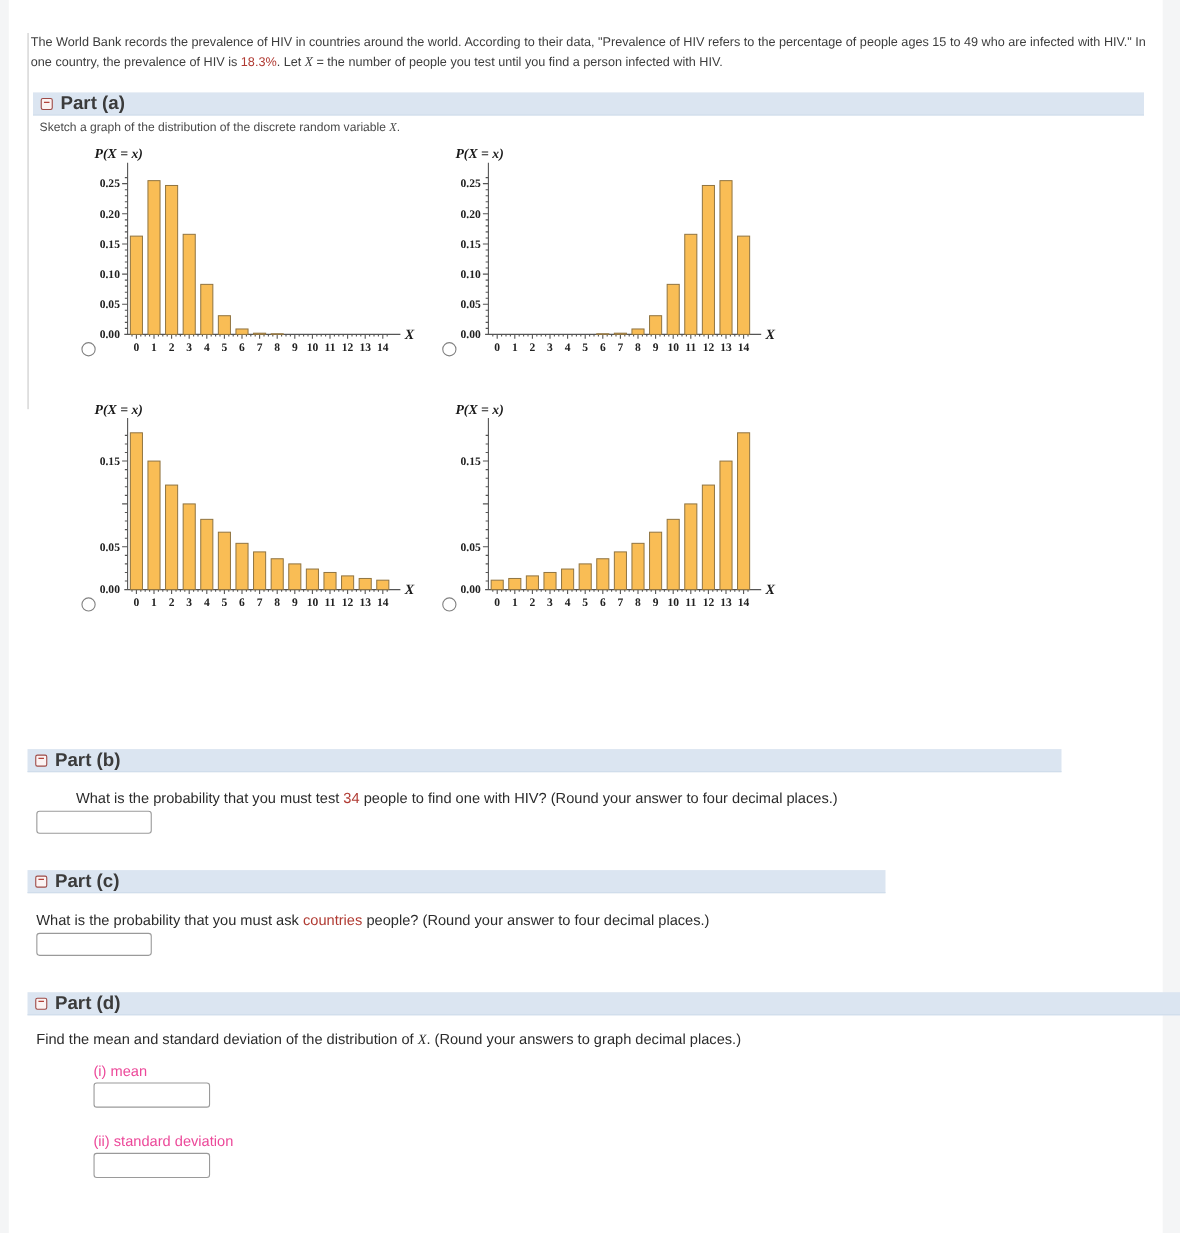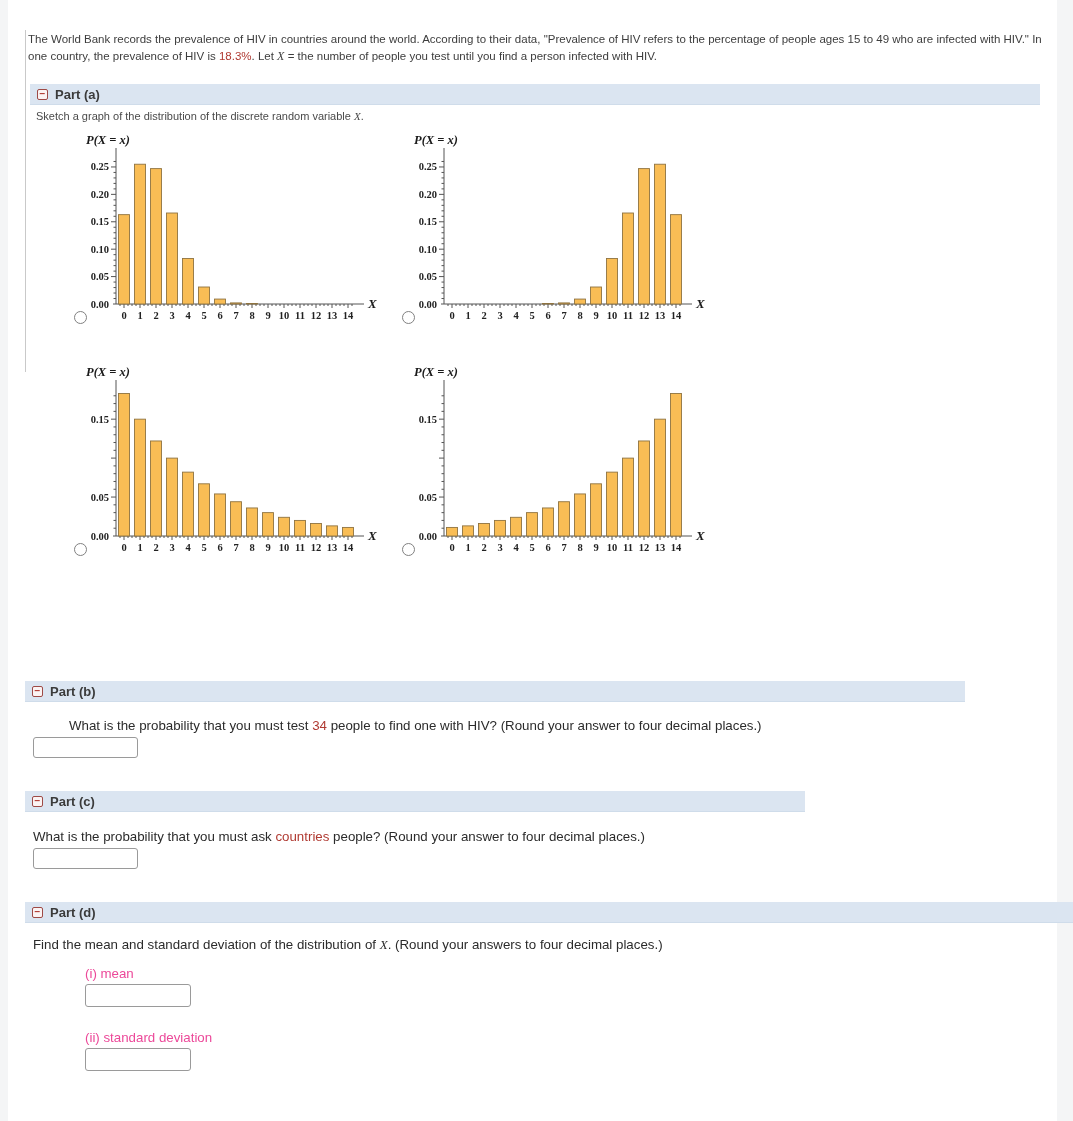--- a/index.html
+++ b/index.html
@@ -22,21 +22,21 @@
   .red-val{color:#b03a32;}
   .math-x{font-family:"Liberation Serif",serif;font-style:italic;font-size:12px;}
   .q-left-border{
     left:17px;top:30px;width:1px;height:342px;background:#c9c9c9;
   }
   .part-header{
     height:21px;background:#dbe5f1;border-bottom:1px solid #cfdcea;
     display:flex;align-items:center;gap:7px;padding-left:7px;box-sizing:border-box;
   }
   .part-header .label{
-    font-size:13px;font-weight:bold;color:#3b3b3b;
+    font-size:17px;font-weight:bold;color:#3b3b3b;
   }
   .collapse-icon{
     width:11px;height:11px;border:1px solid #9e4a46;border-radius:2px;
     background:#fbf3f3;color:#b03a32;display:flex;align-items:center;justify-content:center;
     font-size:10px;line-height:10px;font-weight:bold;cursor:pointer;box-sizing:border-box;
   }
   .collapse-icon::before{content:"\2212";margin-top:-1px;}
   .hdr-a{left:22px;top:84px;width:1010px;}
   .hdr-b{left:17px;top:681px;width:940px;}
   .hdr-c{left:17px;top:791px;width:780px;}
@@ -588,19 +588,19 @@
     <span class="collapse-icon"></span>
     <span class="label">Part (c)</span>
   </div>
   <div class="abs part-q q-c"><span>What is the probability that you must ask </span><span class="red-val">countries</span><span> people? (Round your answer to four decimal places.)</span></div>
   <input class="abs answer-input in-c" type="text" value="" style="">
 
   <div class="abs part-header hdr-d">
     <span class="collapse-icon"></span>
     <span class="label">Part (d)</span>
   </div>
-  <div class="abs part-q q-d"><span>Find the mean and standard deviation of the distribution of </span><span class="math-x" style="font-size:13px">X</span><span>. (Round your answers to four decimal places.)</span></div>
+  <div class="abs part-q q-d"><span>Find the mean and standard deviation of the distribution of </span><span class="math-x" style="font-size:13px">X</span><span>. (Round your answers to graph decimal places.)</span></div>
   <div class="abs d-label d-l1">(i) mean</div>
   <input class="abs answer-input in-d1" type="text" value="" style="">
   <div class="abs d-label d-l2">(ii) standard deviation</div>
   <input class="abs answer-input in-d2" type="text" value="" style="">
 
 </div>
 
 </body></html>

